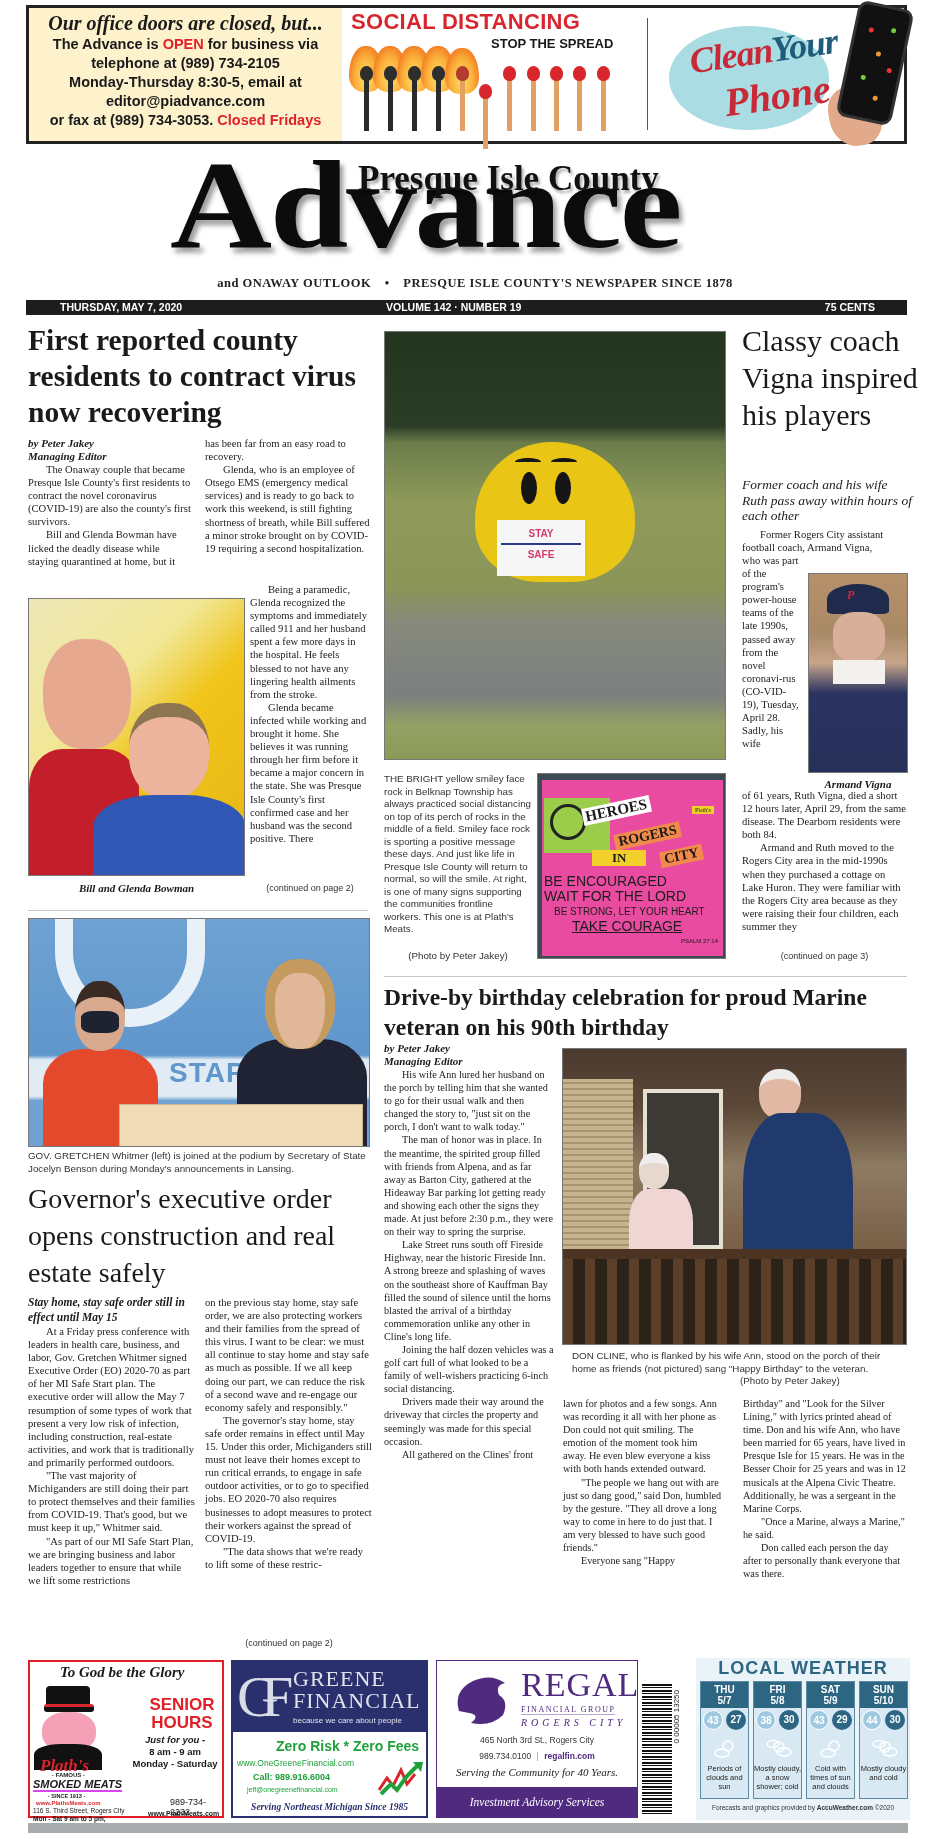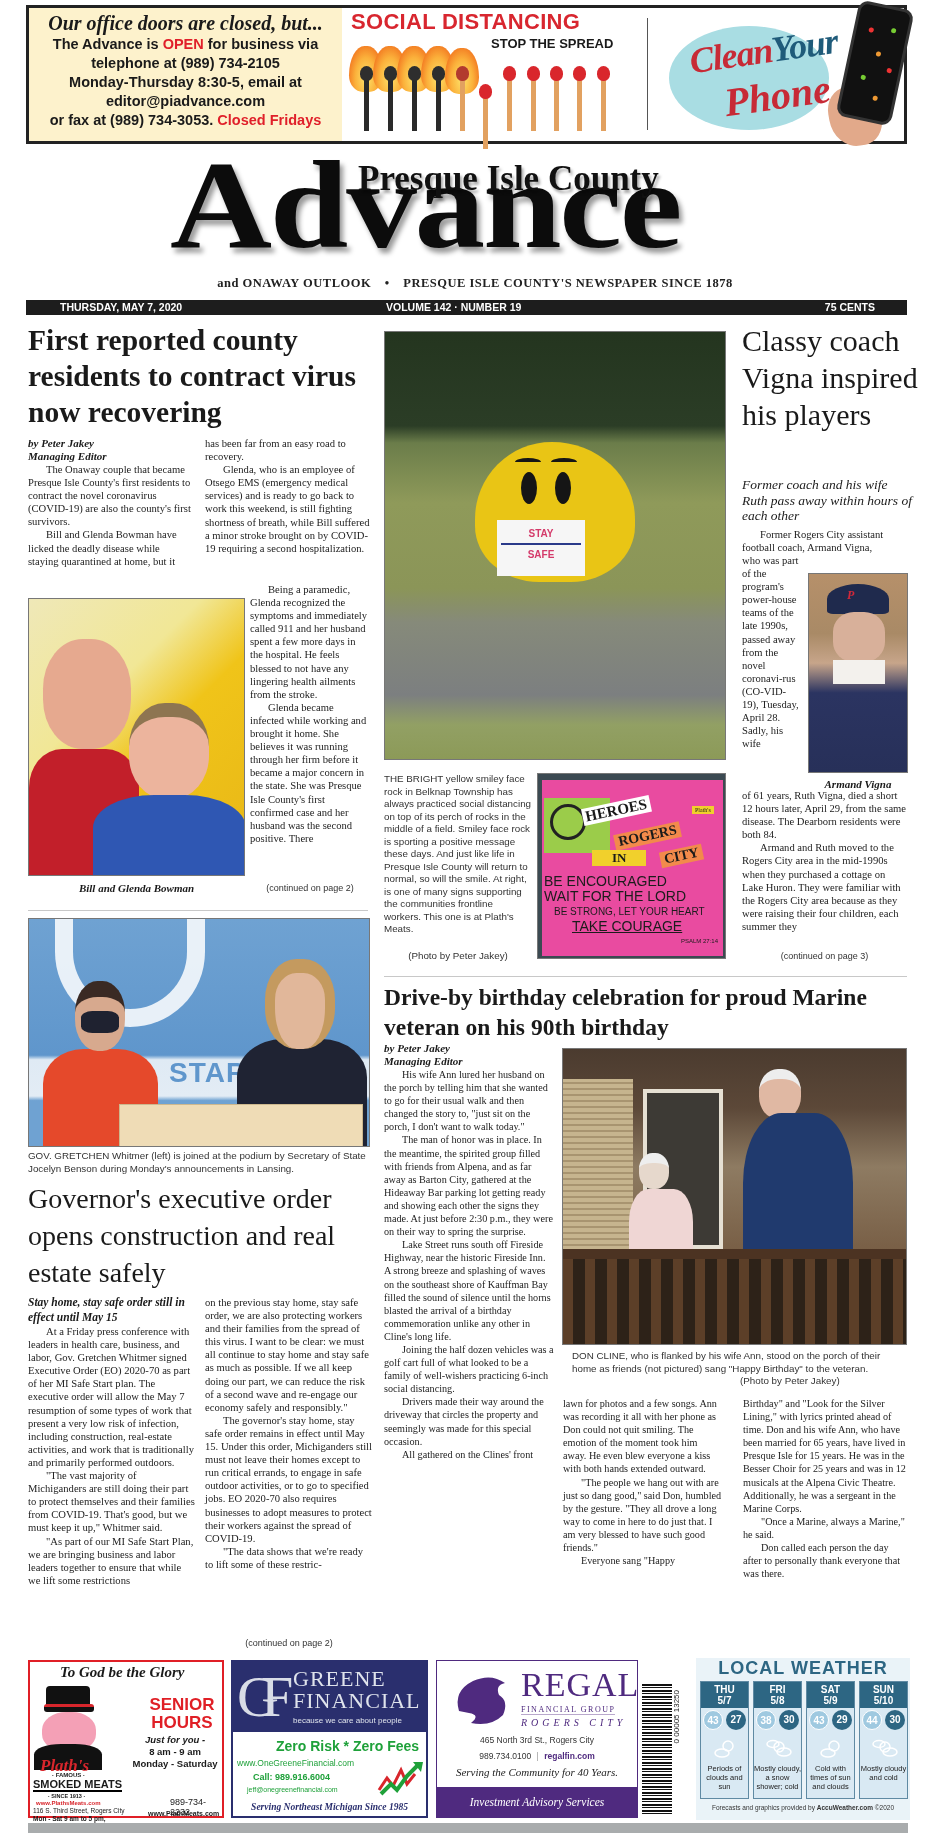--- a/index.html
+++ b/index.html
@@ -301,21 +301,21 @@
 </div>
 
 <div class="abs ad" style="left:28px;top:1660px;width:196px;height:158px;border-color:#e01f26;border-width:2px;background:#fff;">
   <div class="abs" style="left:30px;top:2px;font-family:'Liberation Serif',serif;font-style:italic;font-weight:bold;font-size:15px;">To God be the Glory</div>
   <div class="abs" style="left:16px;top:24px;width:44px;height:22px;background:#111;border-radius:4px 4px 0 0;"></div>
   <div class="abs" style="left:14px;top:42px;width:50px;height:8px;background:#111;border-radius:3px;border-top:3px solid #d8262c;"></div>
   <div class="abs" style="left:12px;top:50px;width:54px;height:40px;background:#f4a0b6;border-radius:45%;"></div>
   <div class="abs" style="left:4px;top:82px;width:68px;height:26px;background:#111;border-radius:40% 40% 0 0;"></div>
   <div class="abs" style="left:10px;top:94px;font-family:'Liberation Serif',serif;font-style:italic;font-weight:bold;font-size:17px;color:#d8262c;">Plath's</div>
   <div class="abs sans" style="left:22px;top:110px;font-size:6px;font-weight:bold;">· FAMOUS ·</div>
-  <div class="abs sans" style="left:3px;top:116px;font-size:11px;font-weight:bold;border-bottom:2px solid #000000;">SMOKED MEATS</div>
+  <div class="abs sans" style="left:3px;top:116px;font-size:11px;font-weight:bold;border-bottom:2px solid #d946ef;font-style:italic;">SMOKED MEATS</div>
   <div class="abs sans" style="left:18px;top:131px;font-size:5.5px;font-weight:bold;">· SINCE 1913 ·</div>
   <div class="abs sans" style="left:6px;top:138px;font-size:6px;font-weight:bold;color:#d8262c;">www.PlathsMeats.com</div>
   <div class="abs sans" style="left:110px;top:34px;width:84px;text-align:center;font-weight:bold;font-size:17px;line-height:18px;color:#e01f26;">
     <div>SENIOR</div>
     <div>HOURS</div>
   </div>
   <div class="abs sans" style="left:96px;top:72px;width:98px;text-align:center;font-weight:bold;font-size:9.5px;line-height:12px;">
     <div style="font-style:italic;">Just for you -</div>
     <div>8 am - 9 am</div>
     <div>Monday - Saturday</div>

